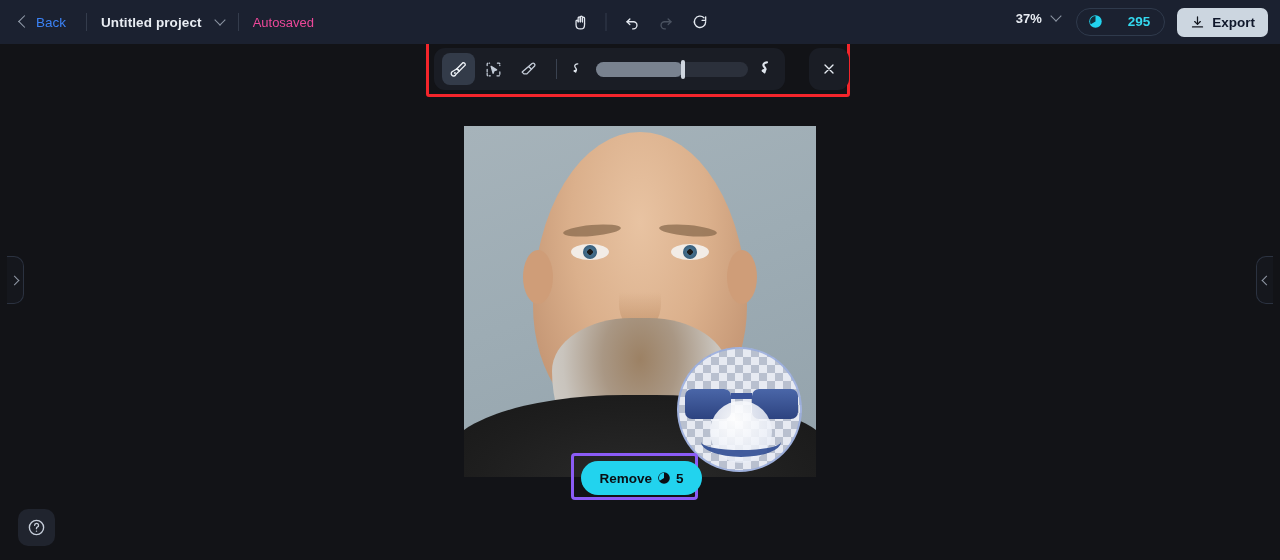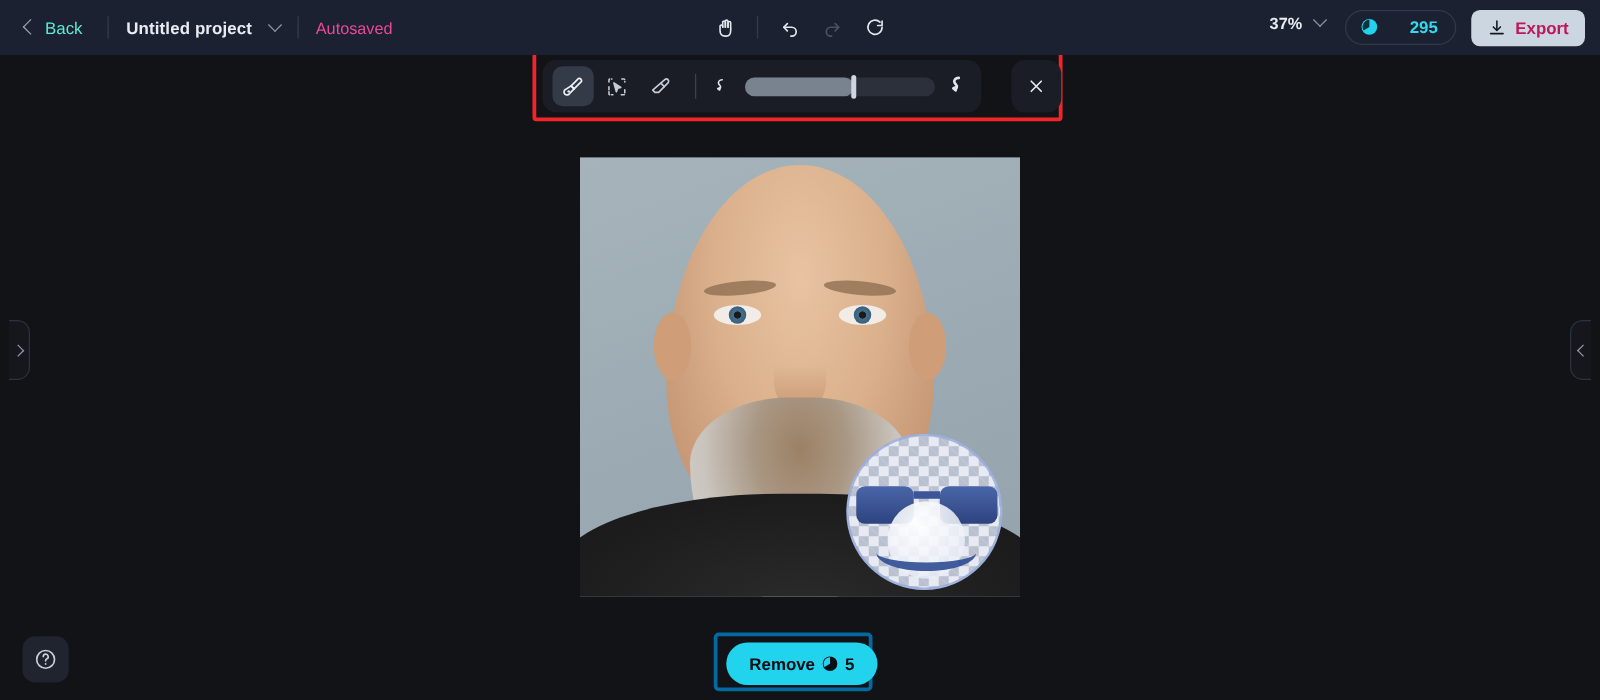--- a/index.html
+++ b/index.html
@@ -15,21 +15,21 @@
   .header {
     position: absolute; top: 0; left: 0;
     width: 1280px; height: 44px;
     background: #1b2130;
     display: flex; align-items: center;
     z-index: 40;
   }
   .hdr-left { display: flex; align-items: center; padding-left: 14px; gap: 0; }
   .back-btn {
     display: flex; align-items: center; gap: 7px;
-    color: #5eead4; font-size: 13.5px;
+    color: #3b82f6; font-size: 13.5px;
     padding: 4px 6px; border-radius: 5px; cursor: pointer;
   }
   .chev-left { width: 9px; height: 9px; border-left: 1.6px solid #9aa4b2; border-bottom: 1.6px solid #9aa4b2; transform: rotate(45deg); margin-top: -1px;}
   .vdiv { width: 1px; height: 18px; background: #343c4c; margin: 0 14px; }
   .proj-name { color: #e8ecf2; font-size: 13.5px; font-weight: bold; letter-spacing: .1px; cursor: pointer; }
   .caret-down { width: 8px; height: 8px; border-right: 1.6px solid #8c95a3; border-bottom: 1.6px solid #8c95a3; transform: rotate(45deg); margin: -4px 0 0 14px; cursor: pointer;}
   .autosaved { color: #ec4899; font-size: 13px; }
 
   .hdr-center {
     position: absolute; left: 50%; transform: translateX(-50%);
@@ -42,21 +42,21 @@
   .zoom-ctl { display: flex; align-items: center; gap: 10px; color: #e8ecf2; font-size: 13px; font-weight: bold; cursor: pointer; padding: 3px 4px; }
   .zoom-caret { width: 8px; height: 8px; border-right: 1.6px solid #8c95a3; border-bottom: 1.6px solid #8c95a3; transform: rotate(45deg); margin-top: -4px; }
   .credits {
     display: flex; align-items: center; gap: 25px;
     border: 1px solid #2f3a4c; border-radius: 16px;
     height: 28px; padding: 0 14px 0 11px; cursor: pointer;
   }
   .credit-val { color: #34d9ef; font-size: 13.5px; font-weight: bold; }
   .export-btn {
     display: flex; align-items: center; gap: 7px;
-    background: #ccd6e0; color: #be185d;
+    background: #ccd6e0; color: #0f172a;
     font-size: 13.5px; font-weight: bold;
     height: 29px; padding: 0 13px; border-radius: 7px;
     border: none; cursor: pointer; font-family: inherit;
   }
 
   
   .side-tab {
     position: absolute; top: 256px;
     width: 17px; height: 48px;
     border: 1px solid #2b3240; border-radius: 10px;
@@ -170,23 +170,23 @@
   .bridge { position: absolute; left: 46px; top: 4px; width: 21px; height: 6px; background: #3b549a; }
   .emoji-face {
     position: absolute; left: 31px; top: 52px; width: 62px; height: 62px;
     border-radius: 50%;
     background: radial-gradient(circle at 40% 30%, rgba(255,255,255,.95), rgba(226,232,245,.75));
   }
   .emoji-smile { position: absolute; left: 22px; top: 78px; width: 80px; height: 30px; border-bottom: 7px solid #2f4c93; border-radius: 0 0 50% 50%; opacity:.9;}
 
   
   .remove-wrap {
-    position: absolute; left: 571px; top: 506px;
+    position: absolute; left: 571px; top: 453px;
     width: 127px; height: 47px;
-    border: 3px solid #0369a1; border-radius: 4px;
+    border: 3px solid #8b5cf6; border-radius: 4px;
     z-index: 30;
   }
   .remove-btn {
     position: absolute; left: 7px; top: 5px;
     width: 121px; height: 34px;
     background: #22d3ee; color: #0a0e14;
     border: none; border-radius: 17px;
     display: flex; align-items: center; justify-content: center; gap: 5px;
     font-size: 13.5px; font-weight: bold; font-family: inherit; cursor: pointer;
   }

